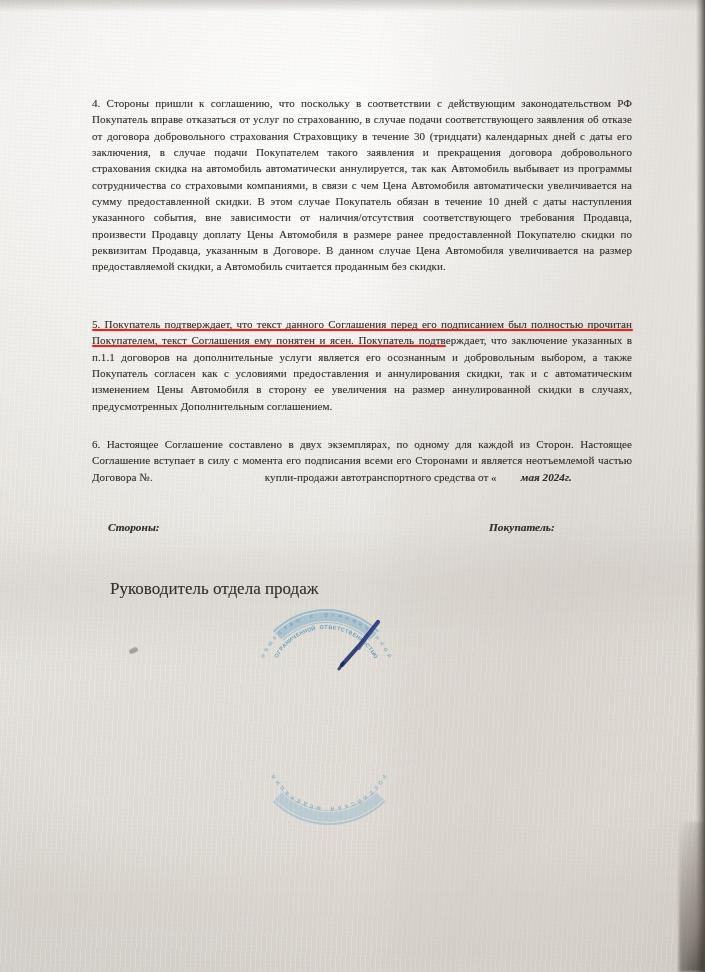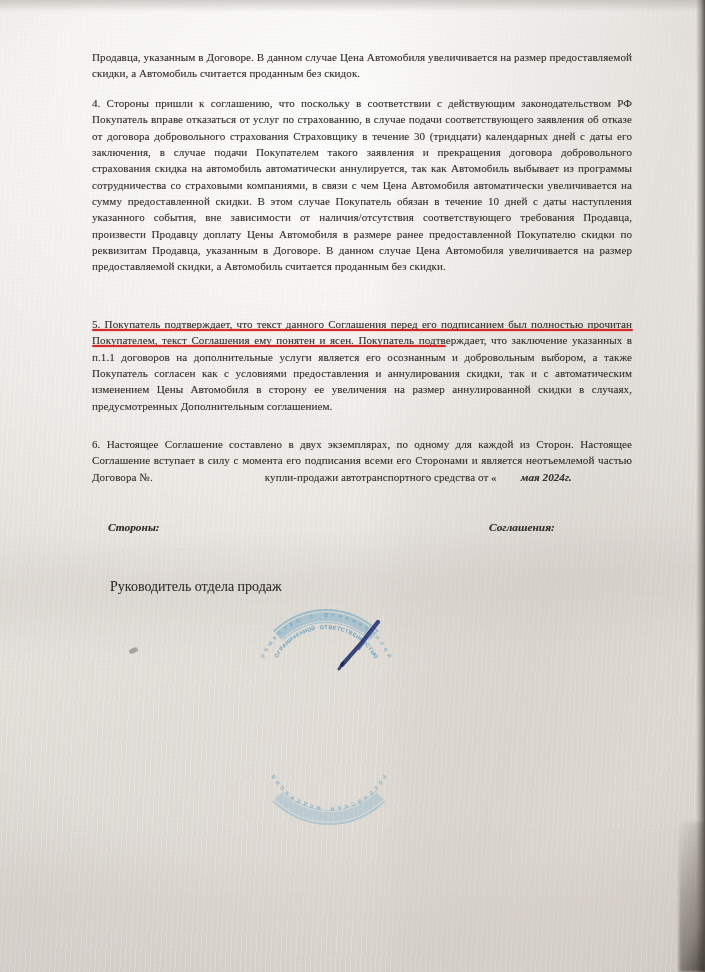--- a/index.html
+++ b/index.html
@@ -138,21 +138,21 @@
     font-size: 11.4px;
     color: #34312d;
     text-shadow: 0 0 .7px rgba(70,64,58,0.45);
   }
   #label-seller { left: 108px; top: 521px; }
   #label-buyer  { left: 489px; top: 521px; }
 
   #role-seller {
     position: absolute;
     left: 110px; top: 579px;
-    font-size: 14px;
+    font-size: 17px;
     color: #35322e;
     text-shadow: 0 0 .7px rgba(70,64,58,0.40);
   }
 
   
   .stamp {
     position: absolute;
     border-radius: 50%;
     pointer-events: none;
   }
@@ -268,34 +268,33 @@
   <div class="crease-b"></div>
   <div class="crease-a"></div>
   <div class="crease-c"></div>
   <div class="paper-vignette"></div>
   <div class="edge-top"></div>
   <div class="edge-right"></div>
   <div class="edge-bottom-right"></div>
 
   <div class="content">
 
-    <p class="para" id="para-1">Продавца, указанным в Договоре.   В данном случае Цена Автомобиля увеличивается на размер предоставляемой скидки, а Автомобиль считается проданным без скидок.</p>
 
     <p class="para" id="para-4">4. Стороны пришли к соглашению, что поскольку в соответствии с действующим законодательством РФ Покупатель вправе отказаться от услуг по страхованию, в случае подачи соответствующего заявления об отказе от договора добровольного страхования Страховщику в течение 30 (тридцати) календарных дней с даты его заключения, в случае подачи Покупателем такого заявления и прекращения договора добровольного страхования скидка на автомобиль автоматически аннулируется, так как Автомобиль выбывает из программы сотрудничества со страховыми компаниями, в связи с чем Цена Автомобиля автоматически увеличивается на сумму предоставленной скидки. В этом случае Покупатель обязан в течение 10 дней с даты наступления указанного события, вне зависимости от наличия/отсутствия соответствующего требования Продавца, произвести Продавцу доплату Цены Автомобиля в размере ранее предоставленной Покупателю скидки по реквизитам Продавца, указанным в Договоре.  В данном случае Цена Автомобиля увеличивается на размер предоставляемой скидки, а Автомобиль считается проданным без скидки.</p>
 
     <p class="para" id="para-5">5. Покупатель подтверждает, что текст данного Соглашения перед его подписанием был полностью прочитан Покупателем, текст Соглашения ему понятен и ясен. Покупатель подтверждает, что заключение указанных в п.1.1 договоров на дополнительные услуги   является его осознанным и добровольным выбором, а также Покупатель согласен как с условиями предоставления и аннулирования скидки, так и с автоматическим изменением Цены Автомобиля в сторону ее увеличения на размер аннулированной скидки в случаях, предусмотренных Дополнительным соглашением.</p>
 
     <p class="para" id="para-6"><span>6. Настоящее Соглашение составлено в двух экземплярах, по одному для каждой из Сторон. Настоящее Соглашение вступает в силу с момента его подписания всеми его Сторонами и является неотъемлемой частью Договора №.</span><span style="display:inline-block;width:112px"></span><span>купли-продажи автотранспортного средства от «</span><span style="display:inline-block;width:24px"></span><span style="font-style:italic;font-weight:bold">мая 2024г.</span></p>
 
     <div class="redline" id="redline-1"></div>
     <div class="redline" id="redline-2"></div>
 
     <div class="sig-label" id="label-seller">Стороны:</div>
 
-    <div class="sig-label" id="label-buyer">Соглашения:</div>
+    <div class="sig-label" id="label-buyer">Покупатель:</div>
 
     <div id="role-seller">Руководитель отдела продаж</div>
 
     <div id="ink-speck"></div>
 
     <div class="stamp stamp-blur" id="stamp-upper">
       <div class="ring-outer"></div>
       <div class="ring-inner"></div>
       <div class="arc-text-band"></div>
       <div class="arc-letters" id="arc-upper-outer">

